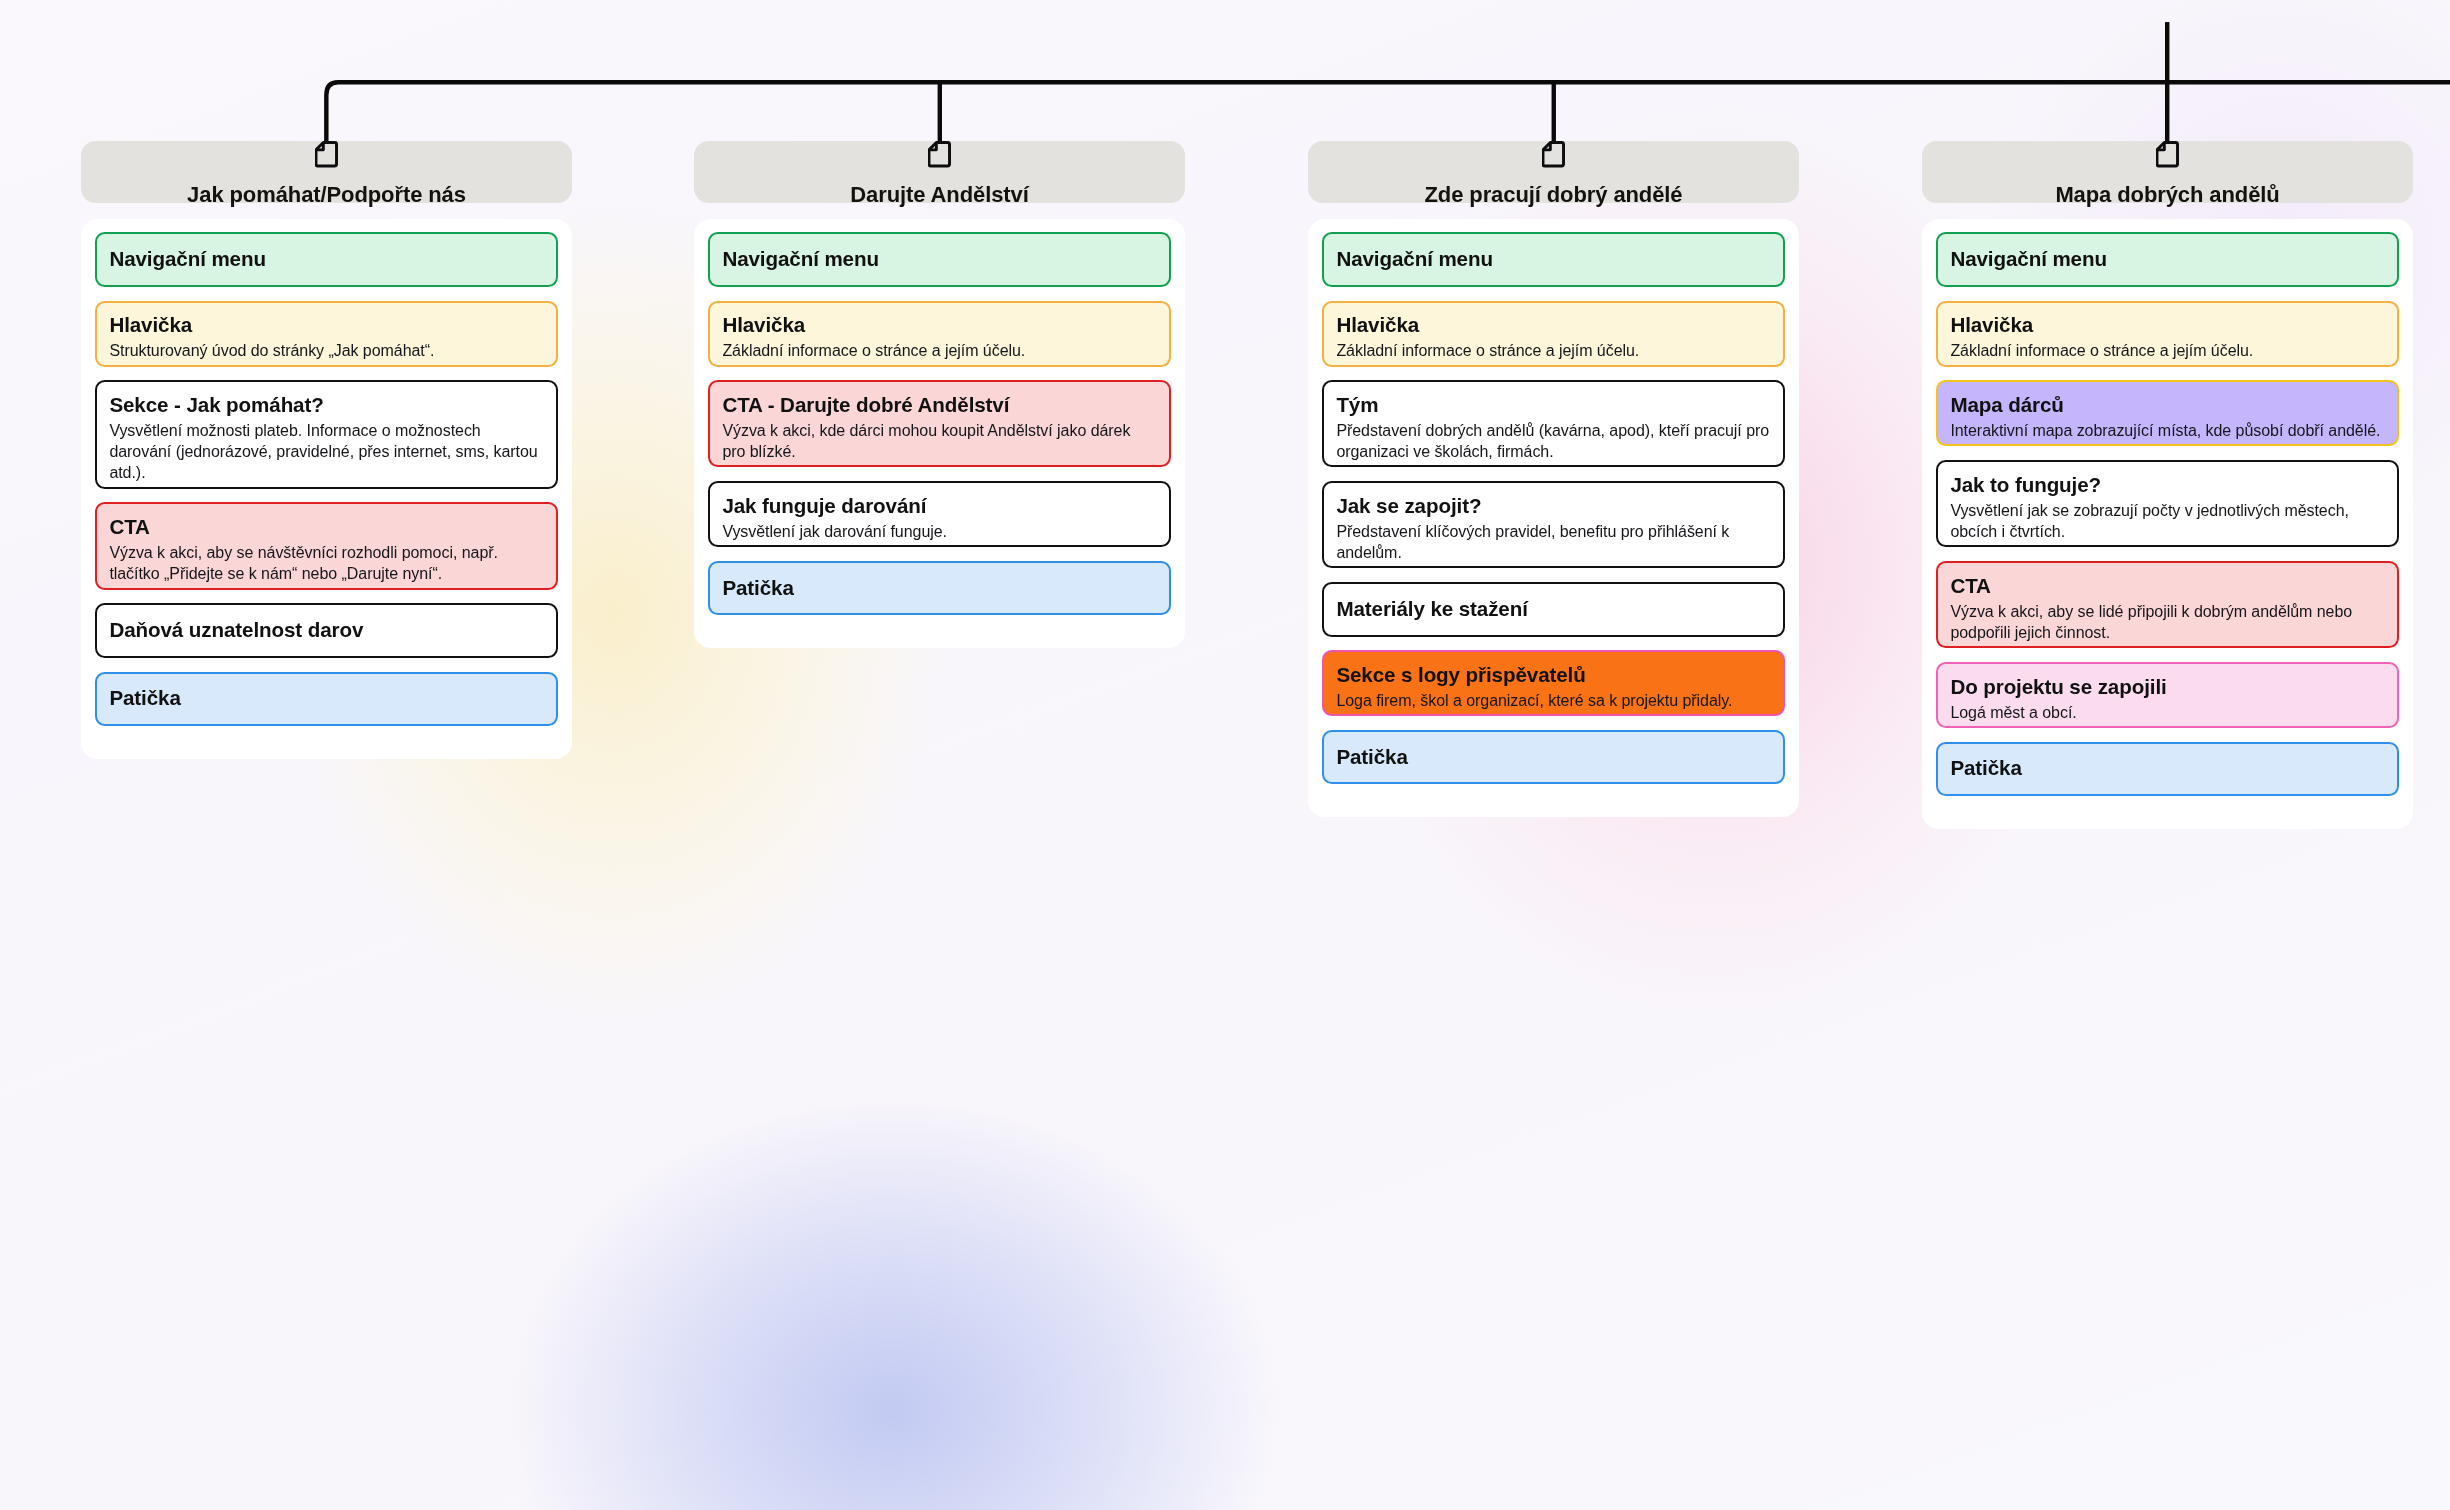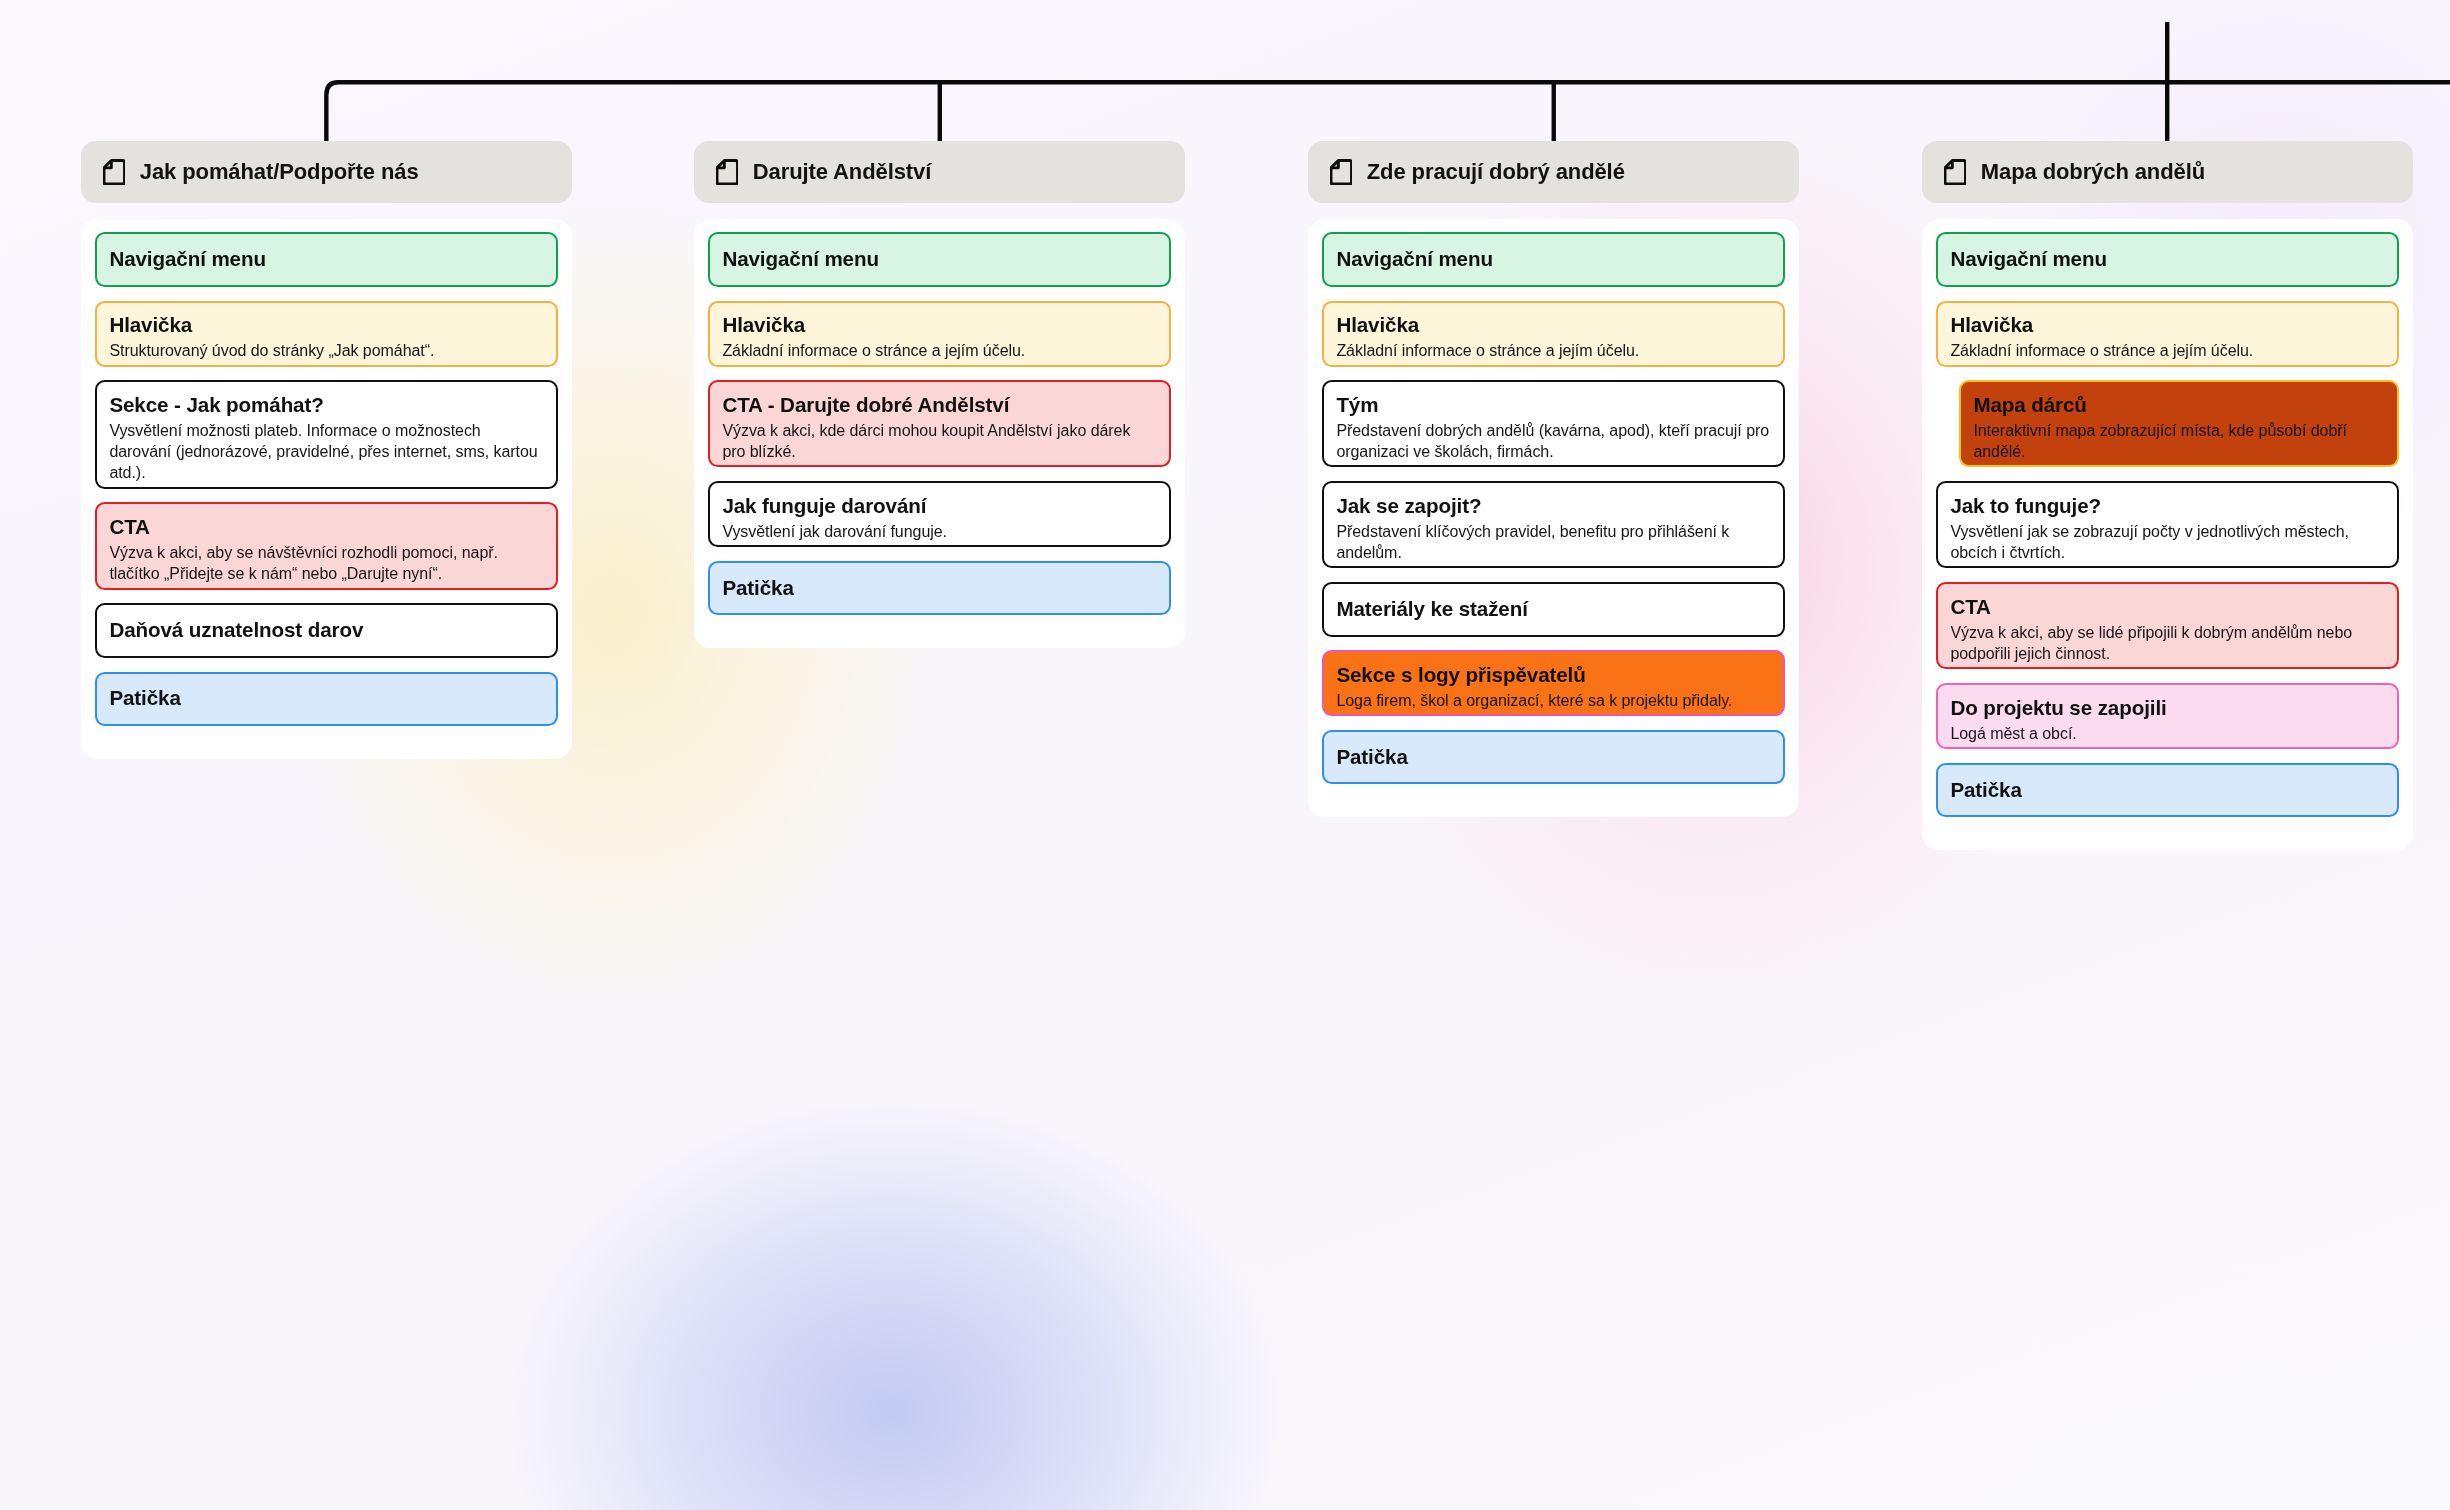--- a/index.html
+++ b/index.html
@@ -32,20 +32,21 @@
   .col-3 { left: 1922px; }
 
   .col-header {
     background: #e3e2df;
     border-radius: 14.7px;
     height: 62px;
     display: flex;
     align-items: center;
     padding: 0 21.6px;
     gap: 14.7px;
+    flex-direction: column;
   }
   .file-icon { width: 22.5px; height: 26.5px; flex: 0 0 auto; display:block; }
   .col-header-title {
     font-size: 22px;
     font-weight: 700;
     color: #14120f;
     letter-spacing: -0.1px;
     white-space: nowrap;
   }
 
@@ -77,21 +78,21 @@
     color: #16161a;
     line-height: 1.33;
     margin-top: 3.9px;
     letter-spacing: -0.05px;
   }
   .card.has-desc { padding-bottom: 3px; }
   .card.title-only { padding: 12.7px 12.7px 14.7px 12.7px; }
 
   .v-green  { border-color: #12a050; background: #d8f4e3; }
   .v-orange { border-color: #f4b040; background: #fdf6db; }
-  .v-gold   { border-color: #f5c21a; background: #c2410c; margin-left: 23px; }
+  .v-gold   { border-color: #f5c21a; background: #c4b5fd; }
   .v-plain  { border-color: #111111; background: #ffffff; }
   .v-red    { border-color: #e02020; background: #fbd6d6; }
   .v-blue   { border-color: #2f90ea; background: #d7e9fb; }
   .v-pink   { border-color: #ef55b0; background: #f97316; }
   .v-pink2  { border-color: #ef63b6; background: #fbdcef; }
 </style>
 </head>
 <body>
 
 <div id="bg-layer"></div>

